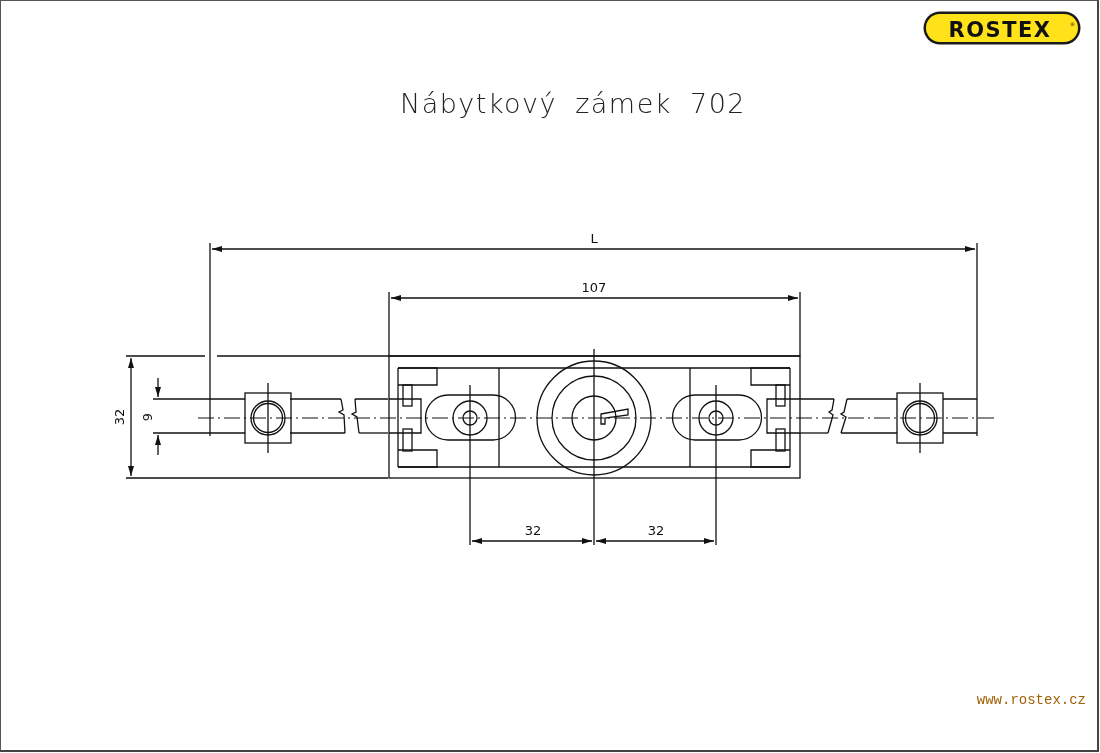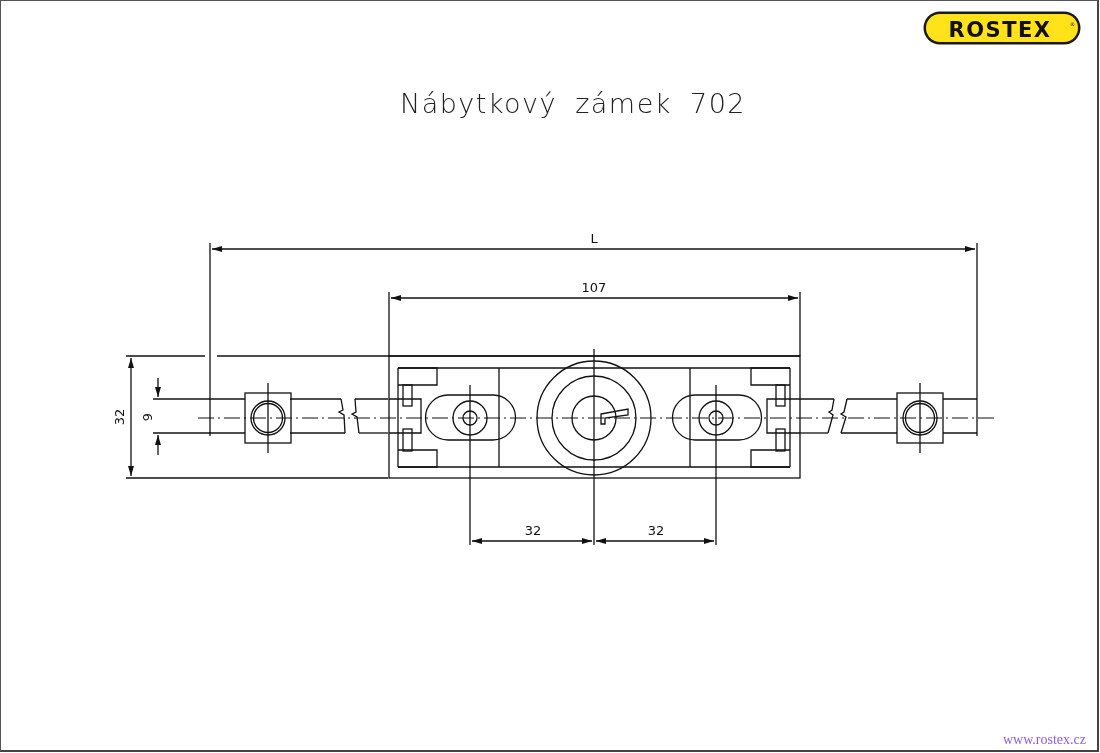--- a/index.html
+++ b/index.html
@@ -1,20 +1,20 @@
 <!DOCTYPE html>
 <html><head>
 <meta charset="utf-8">
 <style>
   html, body { margin:0; padding:0; background:#fff; }
   body { width:1100px; height:753px; position:relative; overflow:hidden; font-family:"DejaVu Sans", sans-serif; }
   .frame { position:absolute; left:0; top:0; width:1096px; height:749px; border:1px solid #555; border-right:2px solid #444; border-bottom:2px solid #444; box-sizing:content-box; }
   .logo { position:absolute; left:922px; top:10px; width:160px; height:36px; }
   .title { position:absolute; left:0; width:1146px; top:88px; text-align:center; font-family:"DejaVu Sans", sans-serif; font-weight:200; font-size:27px; letter-spacing:1.5px; word-spacing:8px; color:#222; }
-  .footer { position:absolute; right:14px; top:732px; font-family:Liberation Serif, serif; font-size:14px; color:#8b5cf6; }
+  .footer { position:absolute; right:14px; top:692px; font-family:Liberation Mono, monospace; font-size:14px; color:#a16207; }
   svg.drawing { position:absolute; left:0; top:0; }
   .dim-text { font-family:"DejaVu Sans", sans-serif; font-size:13px; fill:#111; }
 </style>
 </head>
 <body>
 
 <div class="frame"></div>
 
 <svg class="logo" viewBox="0 0 160 36">
   <rect x="1.5" y="1.5" width="157" height="33" rx="16.5" ry="16.5" fill="#1a1a1a"></rect>

